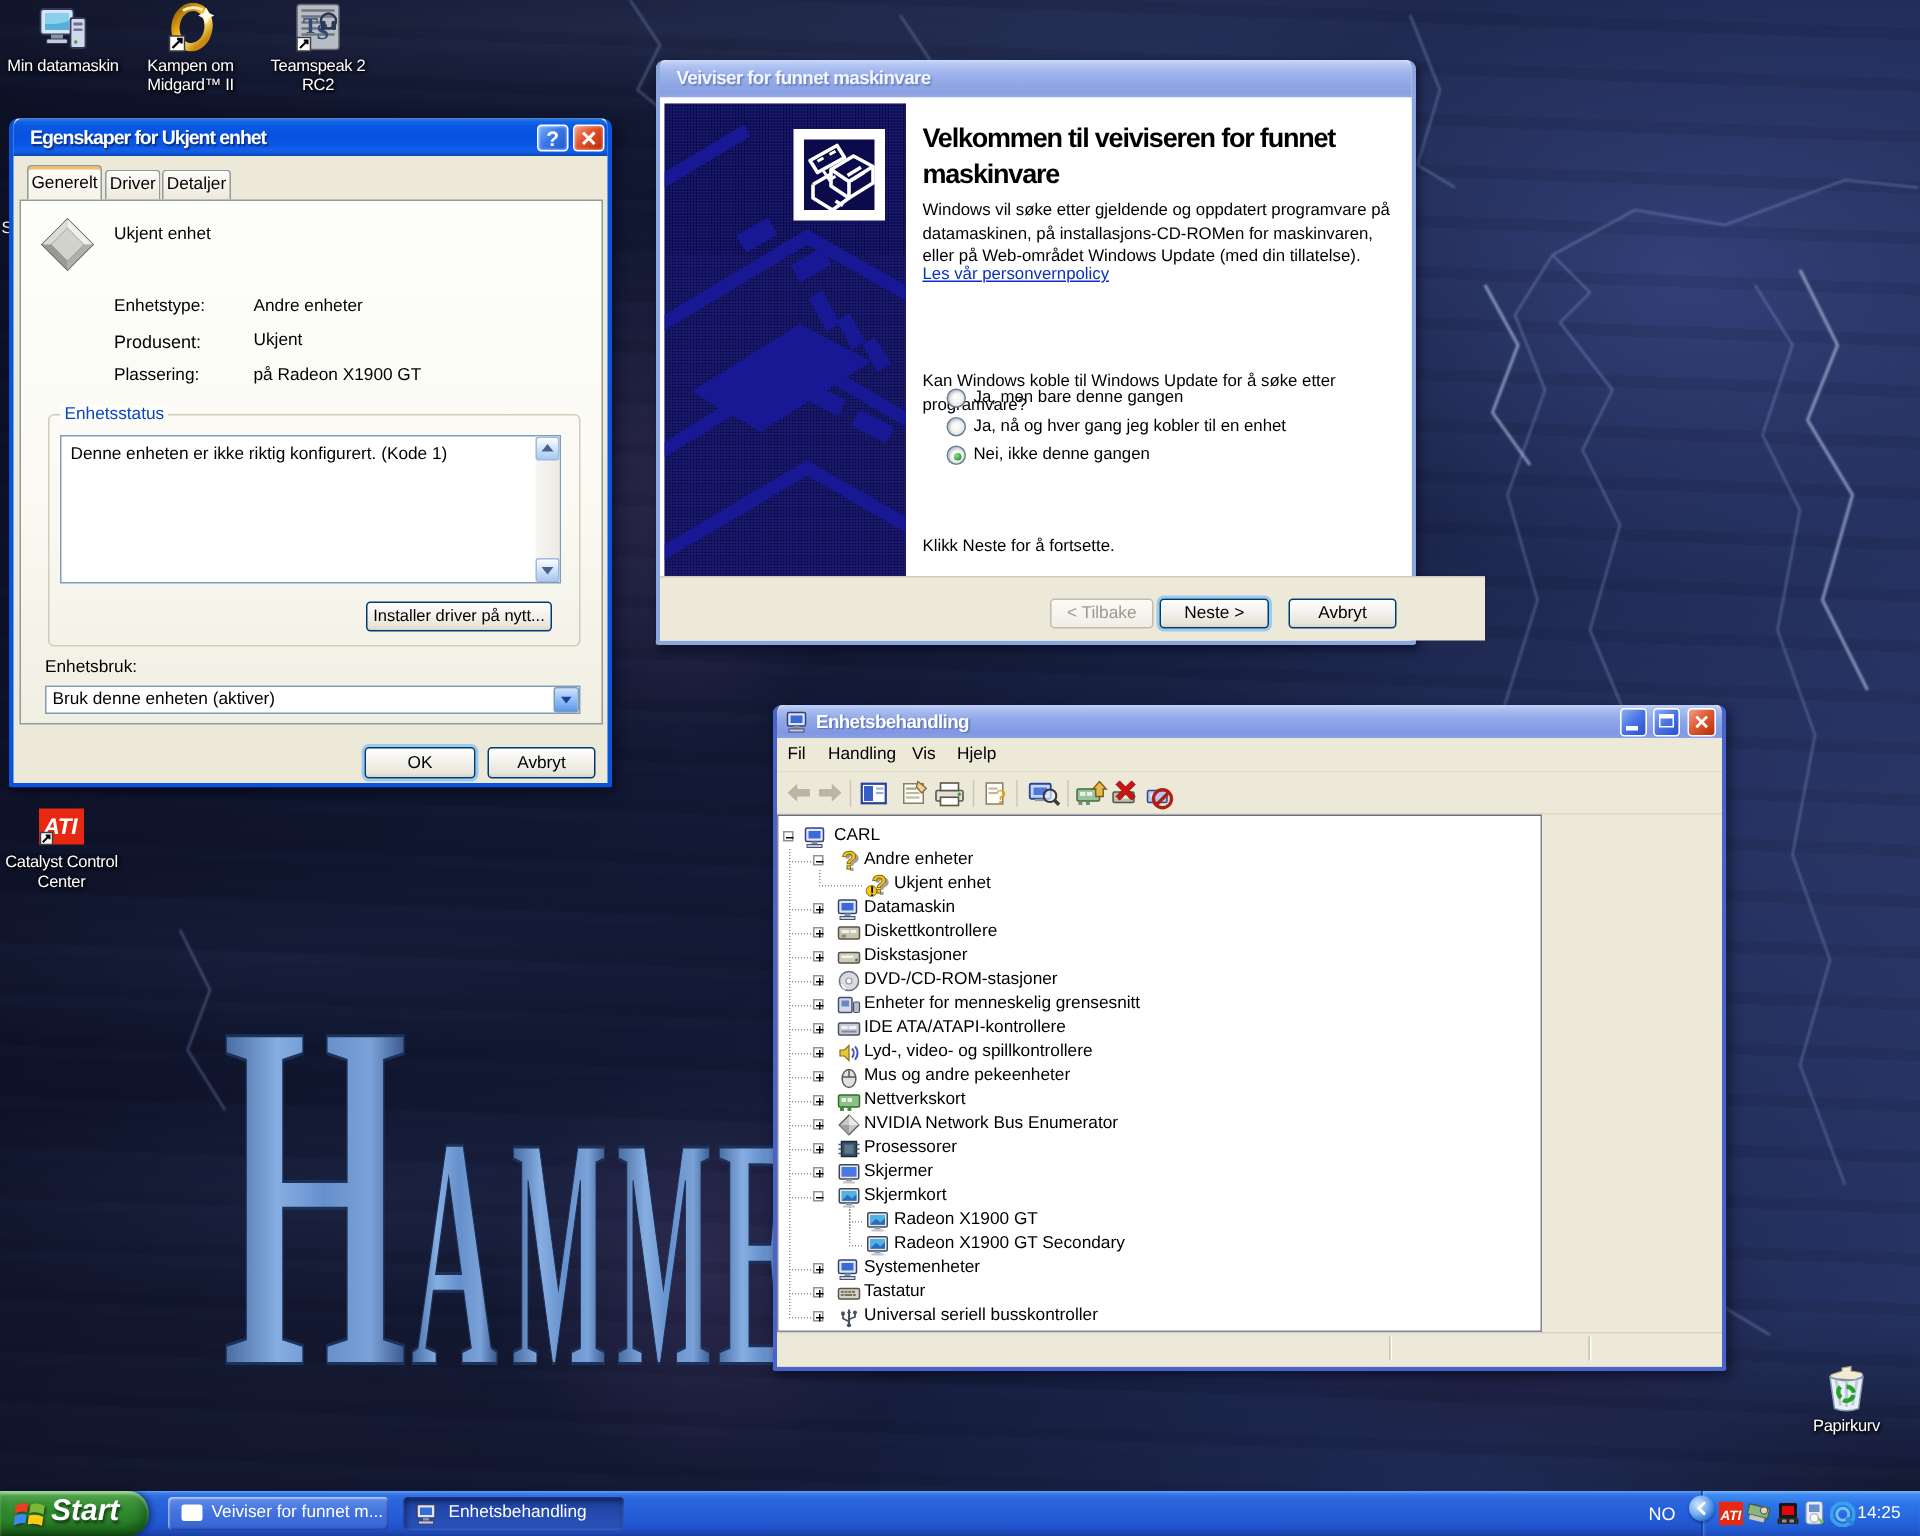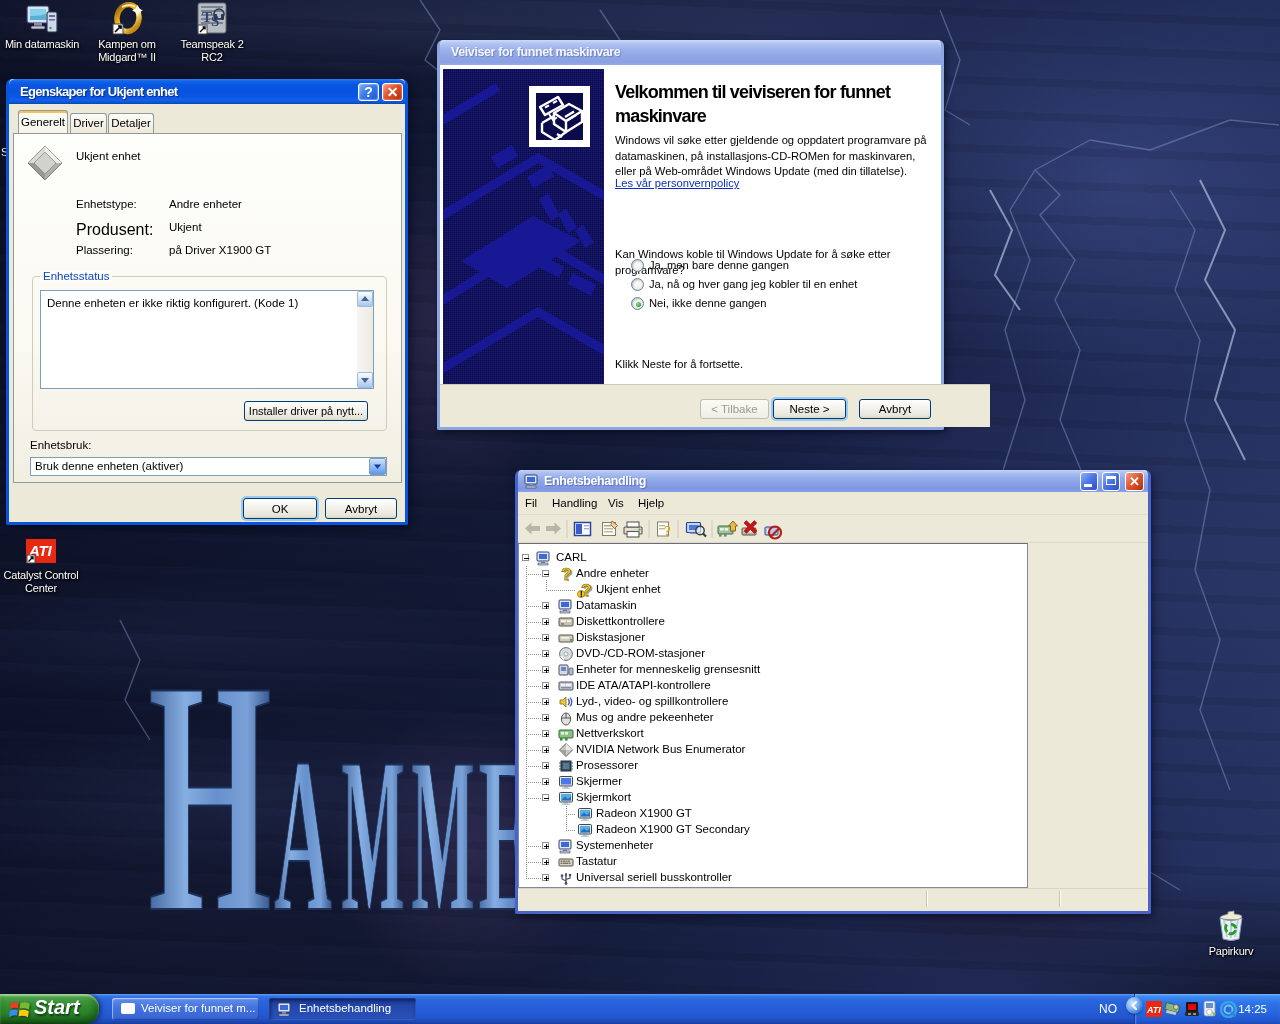--- a/index.html
+++ b/index.html
@@ -337,24 +337,24 @@
         <path d="M19 2 L36 19 L30 19 L19 8 Z" fill="#efefec"></path>
         <path d="M19 2 L2 19 L8 19 L19 8 Z" fill="#dcdcd6"></path>
         <path d="M2 19 L19 36 L19 30 L8 19 Z" fill="#9a9a94"></path>
         <path d="M36 19 L19 36 L19 30 L30 19 Z" fill="#b0b0aa"></path>
         <path d="M8 19 L19 8 L30 19 L19 30 Z" fill="#d4d4cе"></path>
         <path d="M8 19 L19 8 L30 19 L19 30 Z" fill="#d2d2cc"></path>
       </svg>
       <div style="position:absolute; left:62px; top:16px; font-size:11.5px;">Ukjent enhet</div>
       <div style="position:absolute; left:62px; top:64px; font-size:11.5px;">Enhetstype:</div>
       <div style="position:absolute; left:155px; top:64px; font-size:11.5px;">Andre enheter</div>
-      <div style="position:absolute; left:62px; top:87px; font-size:16px;">Produsent:</div>
+      <div style="position:absolute; left:62px; top:87px; font-size:12px;">Produsent:</div>
       <div style="position:absolute; left:155px; top:87px; font-size:11.5px;">Ukjent</div>
       <div style="position:absolute; left:62px; top:110px; font-size:11.5px;">Plassering:</div>
-      <div style="position:absolute; left:155px; top:110px; font-size:11.5px;">på Driver X1900 GT</div>
+      <div style="position:absolute; left:155px; top:110px; font-size:11.5px;">på Radeon X1900 GT</div>
 
       <div style="position:absolute; left:18px; top:142px; width:355px; height:155px; border:1px solid #cfcdba; border-radius:4px;"></div>
       <div style="position:absolute; left:26px; top:136px; font-size:11.5px; color:#0a47bb; background:linear-gradient(180deg,#fefefb,#fdfcf8); padding:0 3px;">Enhetsstatus</div>
       <div style="position:absolute; left:26px; top:156px; width:334px; height:99px; background:#fff; border:1px solid #7f9db9; font-size:11.5px; line-height:14px;">
         <div style="position:absolute; left:6px; top:5px; width:310px;">Denne enheten er ikke riktig konfigurert. (Kode 1)</div>
 
         <div style="position:absolute; right:0; top:0; width:16px; height:97px; background:linear-gradient(90deg,#f6f6f3,#eceae2);">
           <div class="sbtn" style="top:0;">
               <svg width="14" height="14" viewBox="0 0 14 14">
                 <path d="M7 4 L11 9 L3 9 Z" fill="#4d6185"></path>

